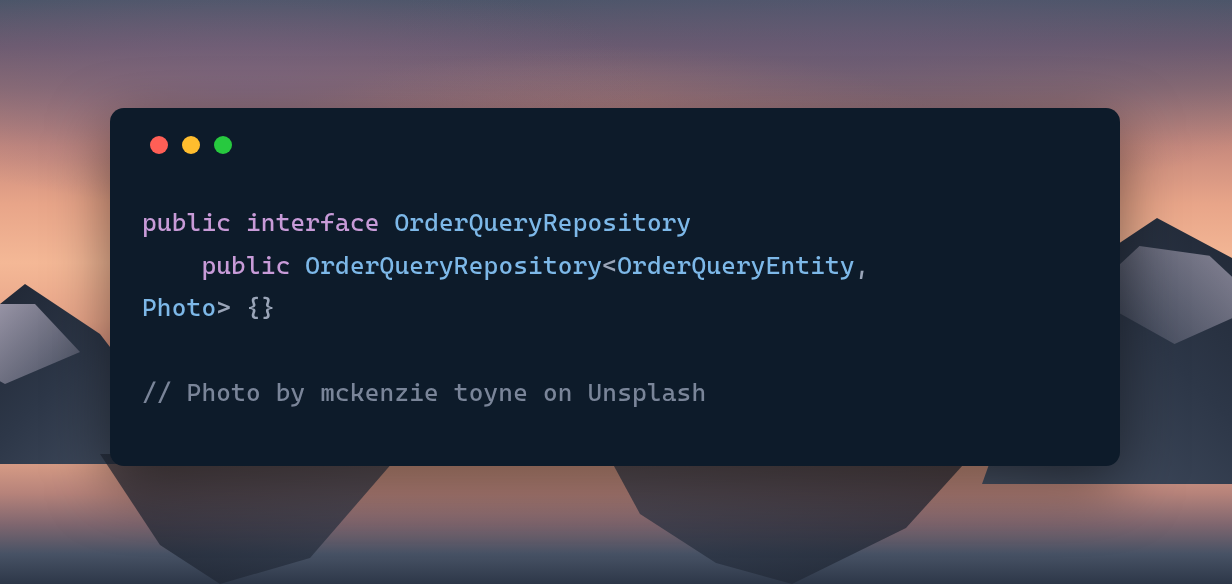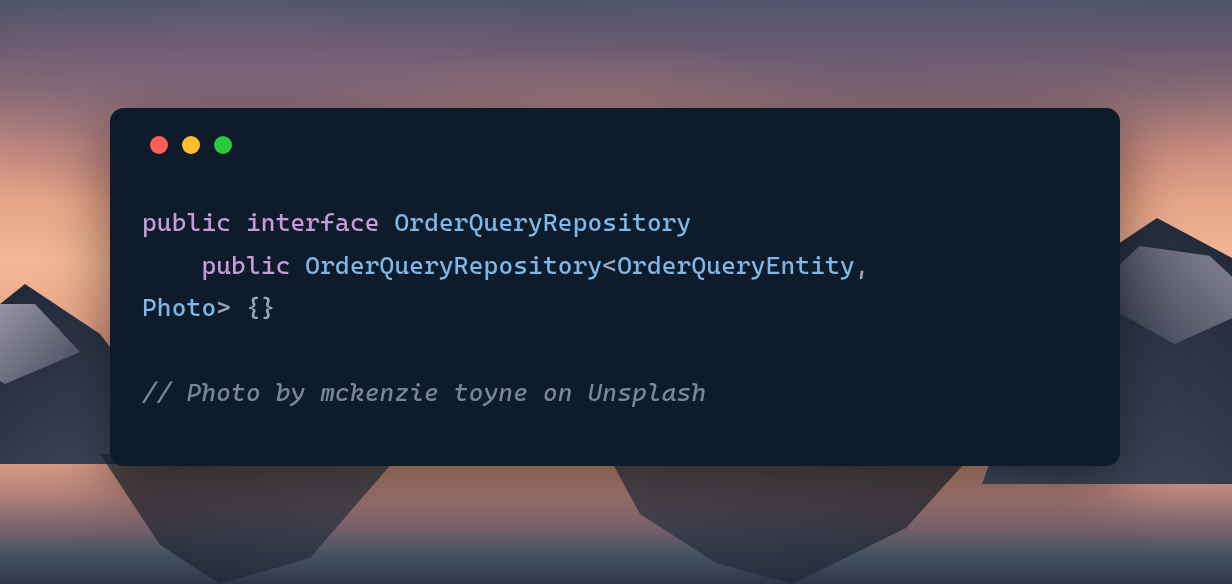--- a/index.html
+++ b/index.html
@@ -177,21 +177,20 @@
     .punct {
       color: #9aa5b8;
     }
     
     .plain {
       color: #e8e8e8;
     }
     
     .comment {
       color: #7a8599;
-      font-style: italic;
     }
     
     .blank-line {
       height: 42px;
     }
   </style>
 </head>
 <body>
 
 <div class="background">

